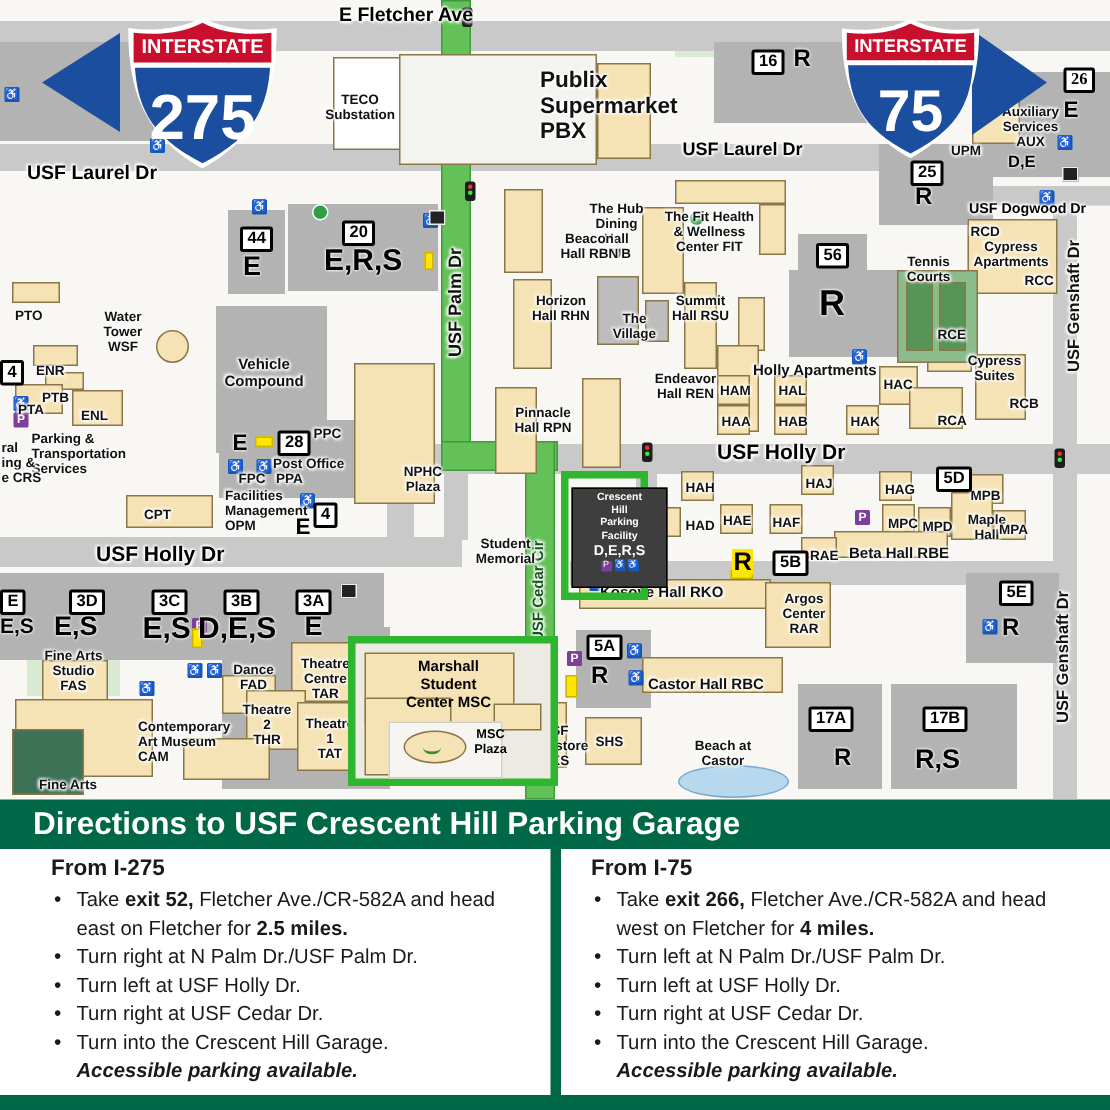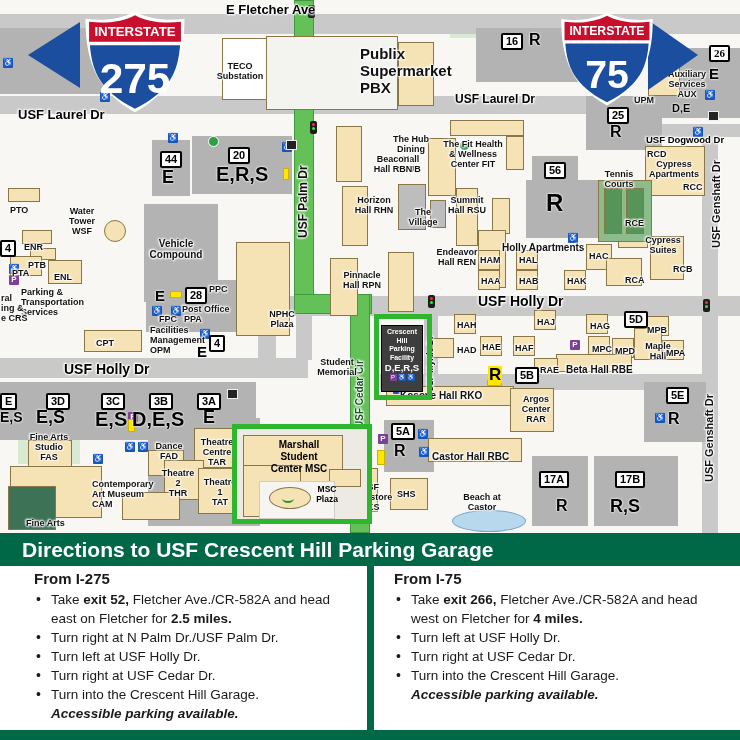--- a/index.html
+++ b/index.html
@@ -38,21 +38,21 @@
   .shield{position:absolute;z-index:40;}
   .shield text{fill:#fff;font-family:"Liberation Sans",sans-serif;font-weight:bold;text-anchor:middle;}
   .sh-banner{font-size:15px;}
   .sh-num{font-size:48px;}
   .arrow{position:absolute;width:0;height:0;z-index:39;}
   #arrow-left{border-top:33px solid transparent;border-bottom:33px solid transparent;border-right:52px solid #1b4e9e;}
   #arrow-right{border-top:35px solid transparent;border-bottom:35px solid transparent;border-left:50px solid #1b4e9e;}
   
   .gbox{position:absolute;border:5px solid #2eb62e;z-index:38;box-sizing:border-box;}
   #crescent-box{left:374px;top:314px;width:58px;height:86px;}
-  #crescent-bldg{position:absolute;left:2px;top:6px;width:42px;height:67px;background:#3e3e3e;
+  #crescent-bldg{position:absolute;left:2px;top:6px;width:64px;height:67px;background:#3e3e3e;
        border:1px solid #000;color:#fff;display:flex;flex-direction:column;align-items:center;
        justify-content:flex-start;padding-top:2px;box-sizing:border-box;}
   #crescent-name{font-weight:bold;font-size:7px;line-height:8.5px;text-align:center;white-space:pre-line;}
   #crescent-letters{font-weight:bold;font-size:9.5px;line-height:11px;}
   #crescent-icons{display:flex;gap:2px;margin-top:1px;}
   #crescent-icons span{width:7px;height:7px;font-size:6px;line-height:7px;text-align:center;color:#fff;display:block;}
   #marshall-box{left:232px;top:424px;width:140px;height:100px;background:#eceae3;}
   .mt{position:absolute;background:#f6e3b5;border:1px solid #8a7748;box-sizing:border-box;}
   #msc-plaza-white{position:absolute;left:22px;top:52px;width:74px;height:36px;background:#f6f5f1;border:1px solid #cfcdc5;}
   #msc-oval{position:absolute;left:32px;top:58px;width:40px;height:20px;border:1px solid #8a7748;border-radius:50%;background:#f6e3b5;}
@@ -445,20 +445,21 @@
           <li><span>Turn left at USF Holly Dr.</span></li>
           <li><span>Turn right at USF Cedar Dr.</span></li>
           <li><span>Turn into the Crescent Hill Garage.</span><br><span style="font-weight: bold; font-style: italic;">Accessible parking available.</span></li>
         </ul>
     </div>
     <div id="vdiv"></div>
     <div class="col" id="col-right">
       <h3>From I-75</h3>
       <ul>
           <li><span>Take </span><span style="font-weight: bold;">exit 266,</span><span> Fletcher Ave./CR-582A and head west on Fletcher for </span><span style="font-weight: bold;">4 miles.</span></li>
+          <li><span>Turn left at N Palm Dr./USF Palm Dr.</span></li>
           <li><span>Turn left at USF Holly Dr.</span></li>
           <li><span>Turn right at USF Cedar Dr.</span></li>
           <li><span>Turn into the Crescent Hill Garage.</span><br><span style="font-weight: bold; font-style: italic;">Accessible parking available.</span></li>
         </ul>
     </div>
   </div>
 
   <div id="bottombar"></div>
 </div>
 

